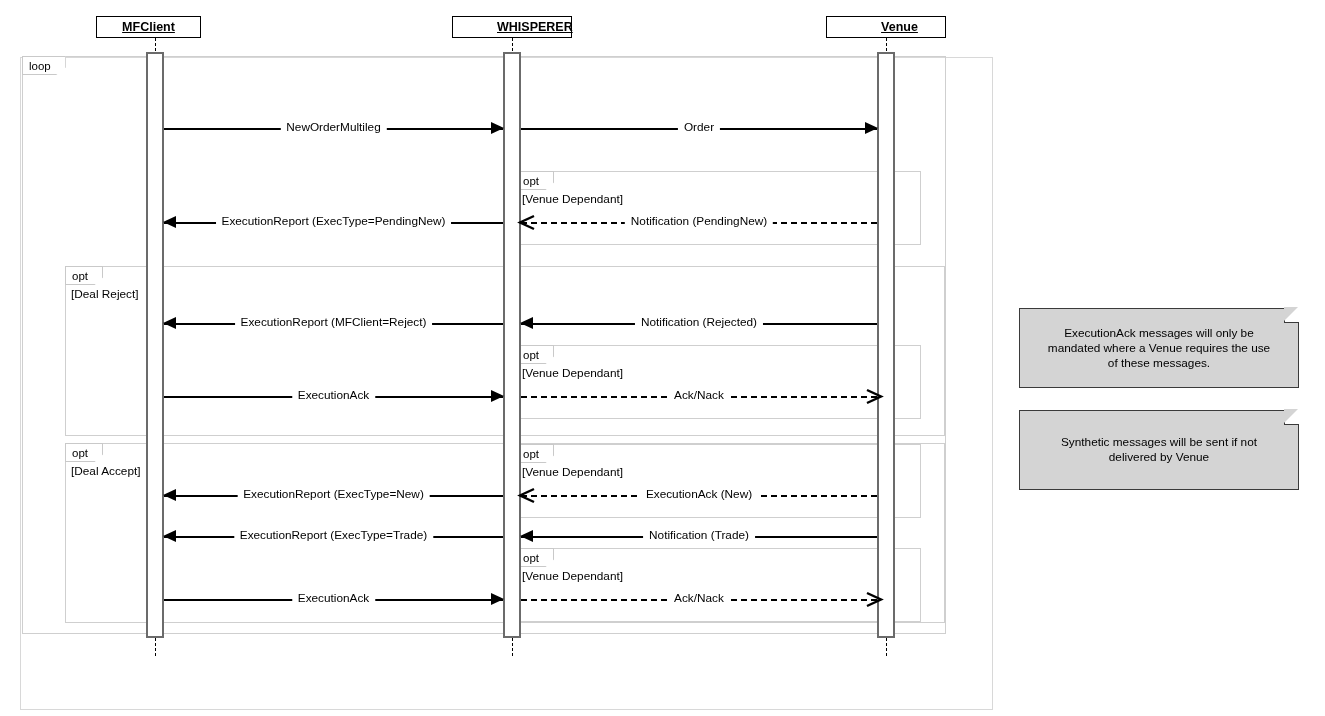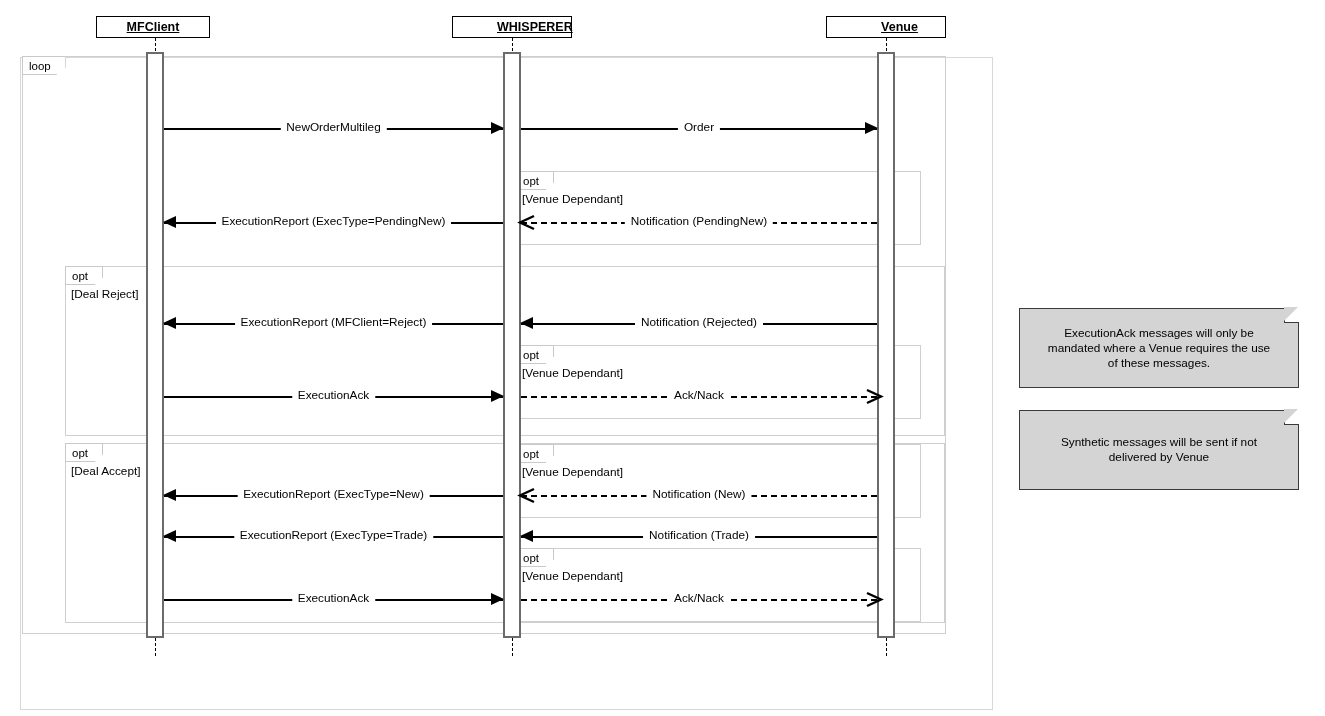--- a/index.html
+++ b/index.html
@@ -166,21 +166,21 @@
   </div>
 
   <div class="lifeline" style="left:155px;top:38px;height:618px;"></div>
   <div class="lifeline" style="left:512px;top:38px;height:618px;"></div>
   <div class="lifeline" style="left:886px;top:38px;height:618px;"></div>
 
   <div class="activation" style="left:146px;top:52px;width:18px;height:586px;"></div>
   <div class="activation" style="left:503px;top:52px;width:18px;height:586px;"></div>
   <div class="activation" style="left:877px;top:52px;width:18px;height:586px;"></div>
 
-  <div class="participant" style="left:96px;top:16px;width:114px;">
+  <div class="participant" style="left:96px;top:16px;width:105px;">
     <span>MFClient</span>
   </div>
   <div class="participant" style="left:452px;top:16px;width:120px;padding-left:44px;">
     <span>WHISPERER</span>
   </div>
   <div class="participant" style="left:826px;top:16px;width:120px;padding-left:27px;">
     <span>Venue</span>
   </div>
 
   <div class="msg" style="left:164px;top:128px;width:339px;">
@@ -239,21 +239,21 @@
     <div class="label italic">Ack/Nack</div>
   </div>
 
   <div class="msg dashed" style="left:521px;top:495px;width:356px;">
     <div class="shaft"></div>
     <div class="head open" style="left:-2px;">
       <svg width="16" height="13" viewBox="0 0 16 13">
           <polyline points="15,0 1,6.5 15,13" fill="none" stroke="#000" stroke-width="2.4"></polyline>
         </svg>
     </div>
-    <div class="label italic">Notification (New)</div>
+    <div class="label italic">ExecutionAck (New)</div>
   </div>
 
   <div class="msg" style="left:164px;top:495px;width:339px;">
     <div class="shaft"></div>
     <div class="head left"></div>
     <div class="label">ExecutionReport (ExecType=New)</div>
   </div>
 
   <div class="msg" style="left:521px;top:536px;width:356px;">
     <div class="shaft"></div>

